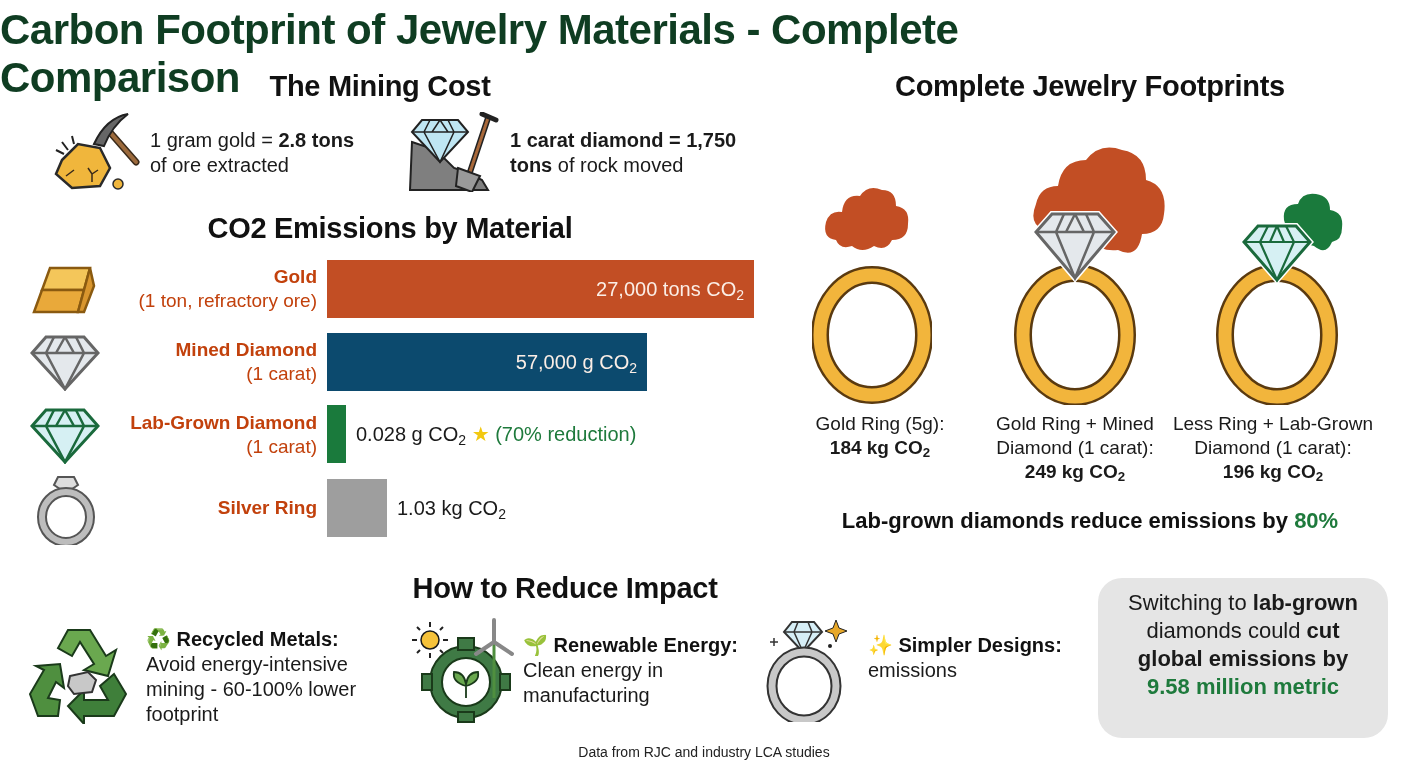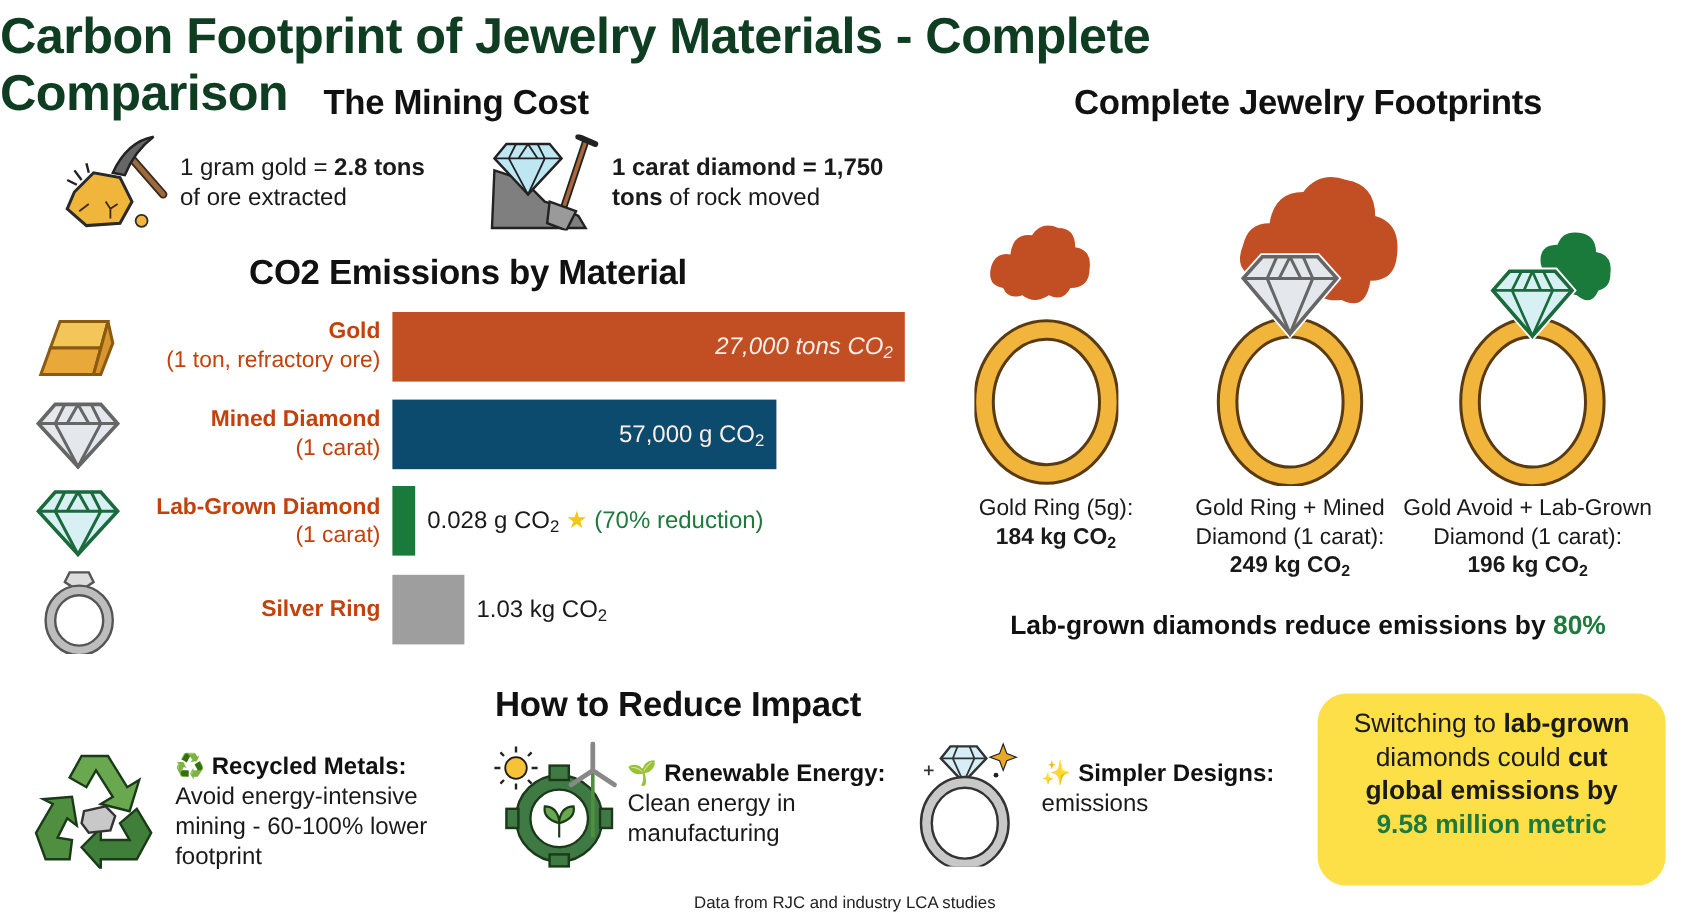--- a/index.html
+++ b/index.html
@@ -10,21 +10,21 @@
   .h2 { font-size: 29px; font-weight: bold; color: #111; text-align: center; letter-spacing: -0.3px; }
   .txt { font-size: 20px; line-height: 25px; color: #1a1a1a; }
   b, .b { font-weight: bold; }
   sub { font-size: 0.7em; vertical-align: -0.25em; }
   .bar-label { text-align: right; font-size: 19px; line-height: 24px; color: #c2410c; }
   .bar { position: absolute; left: 327px; height: 58px; }
   .bar-val-in { position: absolute; right: 10px; top: 0; height: 58px; line-height: 58px; color: #fbeee6; font-size: 20px; }
   .bar-val-out { position: absolute; height: 58px; line-height: 58px; font-size: 20px; color: #1a1a1a; white-space: nowrap; }
   .green { color: #1e7a3c; }
   .ring-cap { text-align: center; font-size: 19px; line-height: 24px; color: #1a1a1a; }
-  .callout { left: 1098px; top: 578px; width: 290px; height: 160px; background: #fde047; border-radius: 24px; text-align: center; font-size: 22px; line-height: 28px; padding-top: 11px; color: #1a1a1a; }
+  .callout { left: 1098px; top: 578px; width: 290px; height: 160px; background: #e5e5e5; border-radius: 24px; text-align: center; font-size: 22px; line-height: 28px; padding-top: 11px; color: #1a1a1a; }
   .footer { left: 0; width: 1408px; top: 744px; text-align: center; font-size: 14px; color: #222; }
   .tip-title { font-size: 20px; font-weight: bold; line-height: 25px; }
 </style>
 </head>
 <body>
 
 <div class="abs title">Carbon Footprint of Jewelry Materials - Complete Comparison</div>
 
 <div class="abs h2" style="left:180px;width:400px;top:70px;">The Mining Cost</div>
 
@@ -98,21 +98,21 @@
     <div>(1 carat)</div>
 </div>
 <div class="abs bar-label" style="left:80px;width:237px;top:411px;">
   <div class="b">Lab-Grown Diamond</div>
     <div>(1 carat)</div>
 </div>
 <div class="abs bar-label" style="left:110px;width:207px;top:496px;">
   <div class="b">Silver Ring</div>
 </div>
 
-<div class="bar" style="top:260px;width:427px;background:#c24e24;font-style:italic;">
+<div class="bar" style="top:260px;width:427px;background:#c24e24;">
   <span class="bar-val-in"><span>27,000 tons CO</span><sub>2</sub></span>
 </div>
 <div class="bar" style="top:333px;width:320px;background:#0c4a6e;padding-left:12px;">
   <span class="bar-val-in"><span>57,000 g CO</span><sub>2</sub></span>
 </div>
 <div class="bar" style="top:405px;width:19px;background:#1a7a3c;"></div>
 <div class="bar-val-out" style="left:356px;top:405px;">
   <span>0.028 g CO</span><sub>2</sub>
   <span style="color:#f2c811;">★</span>
   <span class="green">(70% reduction)</span>
@@ -157,21 +157,21 @@
 <div class="abs ring-cap" style="left:790px;width:180px;top:412px;">
   <div>Gold Ring (5g):</div>
   <div class="b"><span>184 kg CO</span><sub>2</sub></div>
 </div>
 <div class="abs ring-cap" style="left:980px;width:190px;top:412px;">
   <div>Gold Ring + Mined</div>
   <div>Diamond (1 carat):</div>
   <div class="b"><span>249 kg CO</span><sub>2</sub></div>
 </div>
 <div class="abs ring-cap" style="left:1168px;width:210px;top:412px;">
-  <div>Gold Avoid + Lab-Grown</div>
+  <div>Less Ring + Lab-Grown</div>
   <div>Diamond (1 carat):</div>
   <div class="b"><span>196 kg CO</span><sub>2</sub></div>
 </div>
 
 <div class="abs" style="left:790px;width:600px;top:508px;text-align:center;font-size:22px;font-weight:bold;">
   <span>Lab-grown diamonds reduce emissions by </span><span class="green">80%</span>
 </div>
 
 <div class="abs h2" style="left:350px;width:430px;top:572px;">How to Reduce Impact</div>
 

